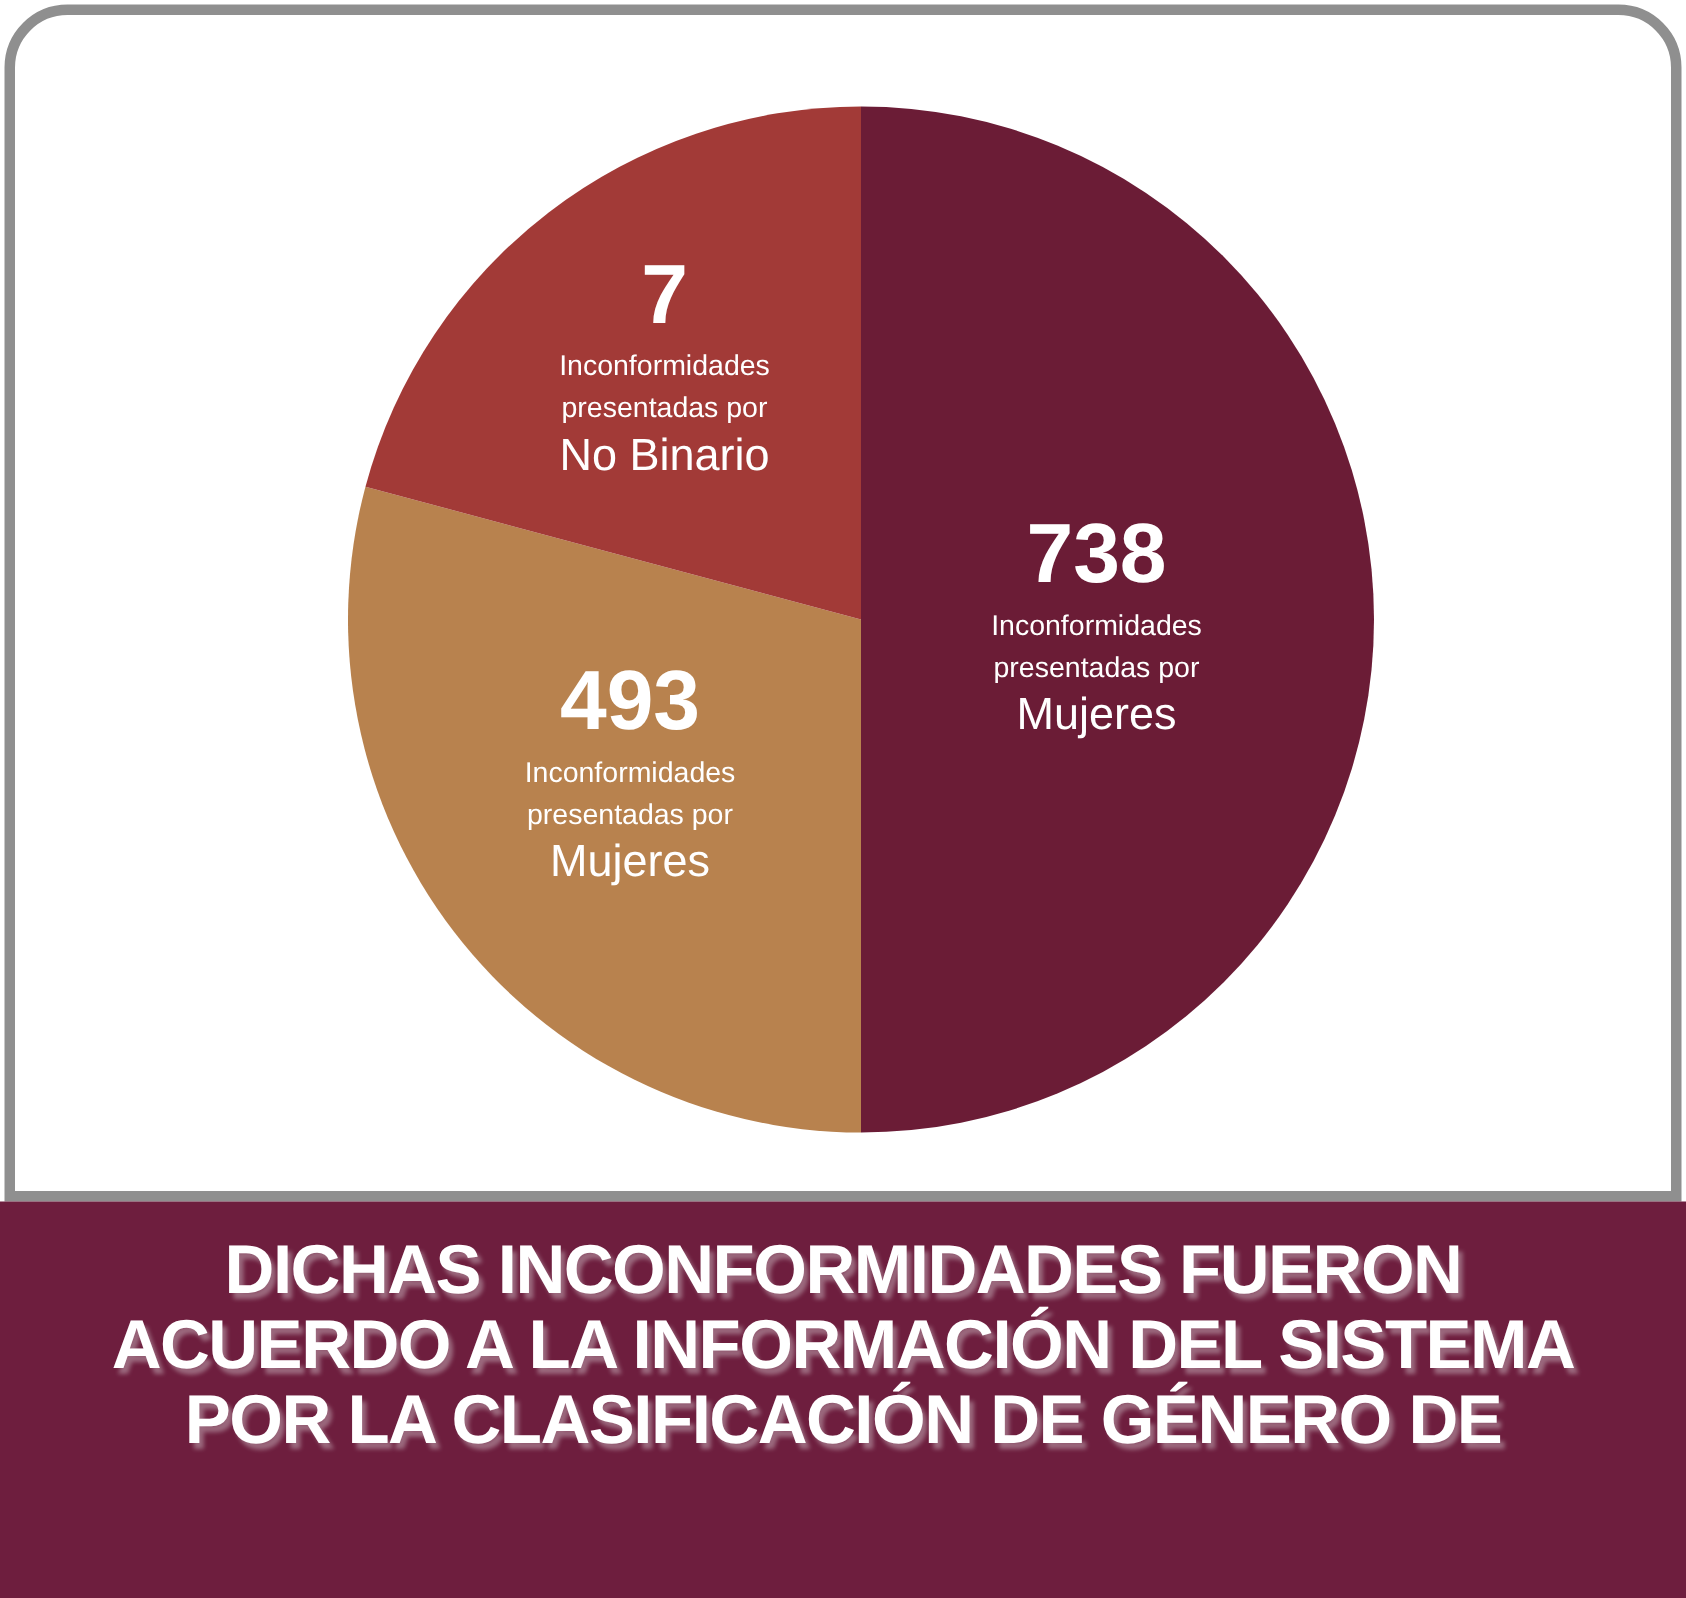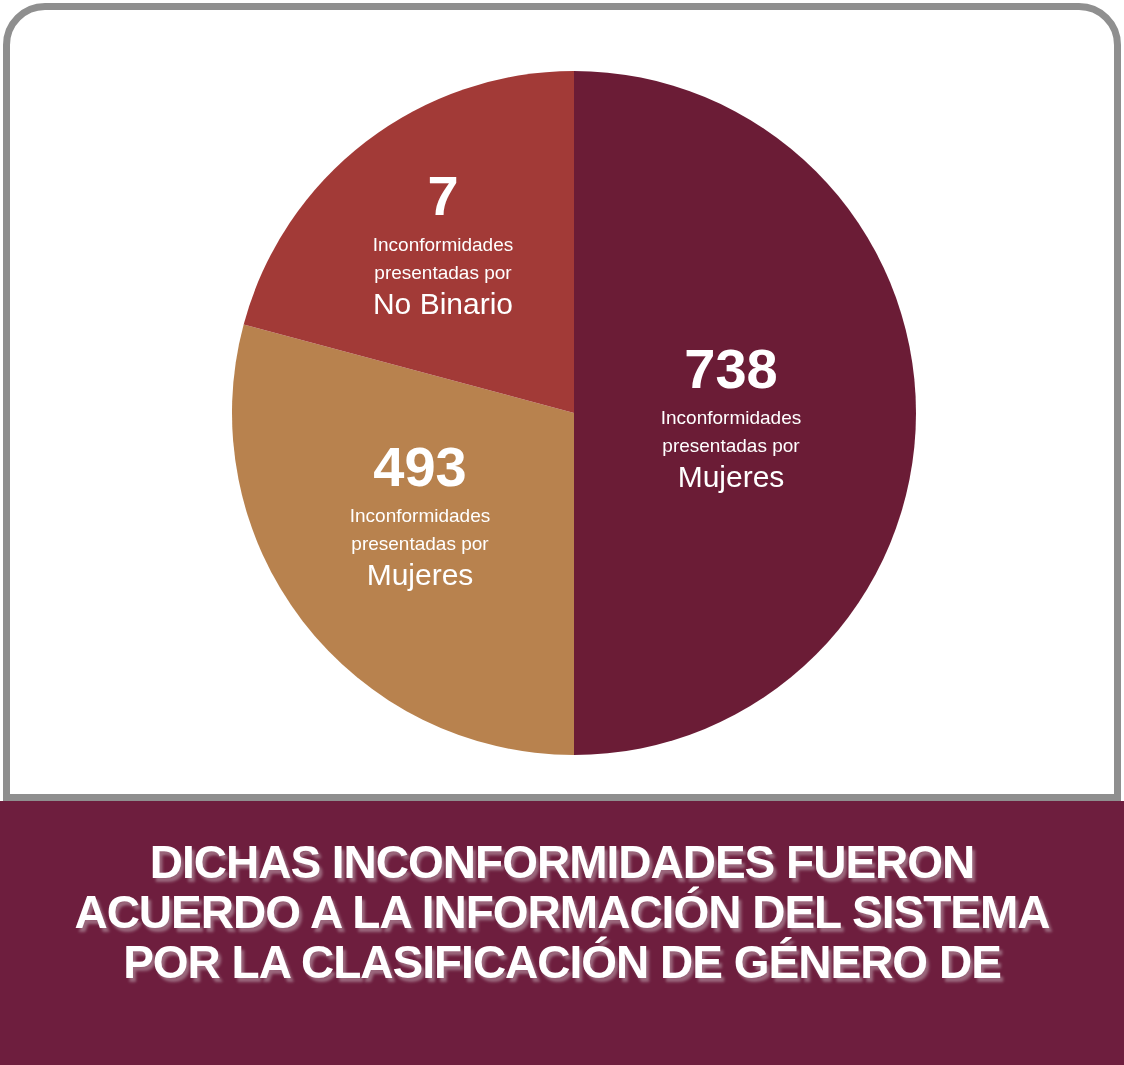--- a/index.html
+++ b/index.html
@@ -60,21 +60,21 @@
   .label-hombres   { left: 240px; top: 426px; }
   .label-nobinario { left: 263px; top: 155px; }
 
   .banner {
     position: absolute;
     left: 0;
     top: 801px;
     width: 1124px;
     height: 264px;
     box-sizing: border-box;
-    padding-top: 36px;
+    padding-top: 20px;
     text-align: center;
   }
   .banner .line {
     color: #ffffff;
     font-size: 46px;
     font-weight: bold;
     line-height: 50px;
     letter-spacing: -1px;
     text-transform: uppercase;
     text-shadow: 3px 4px 3px rgba(210, 198, 204, 0.45);

